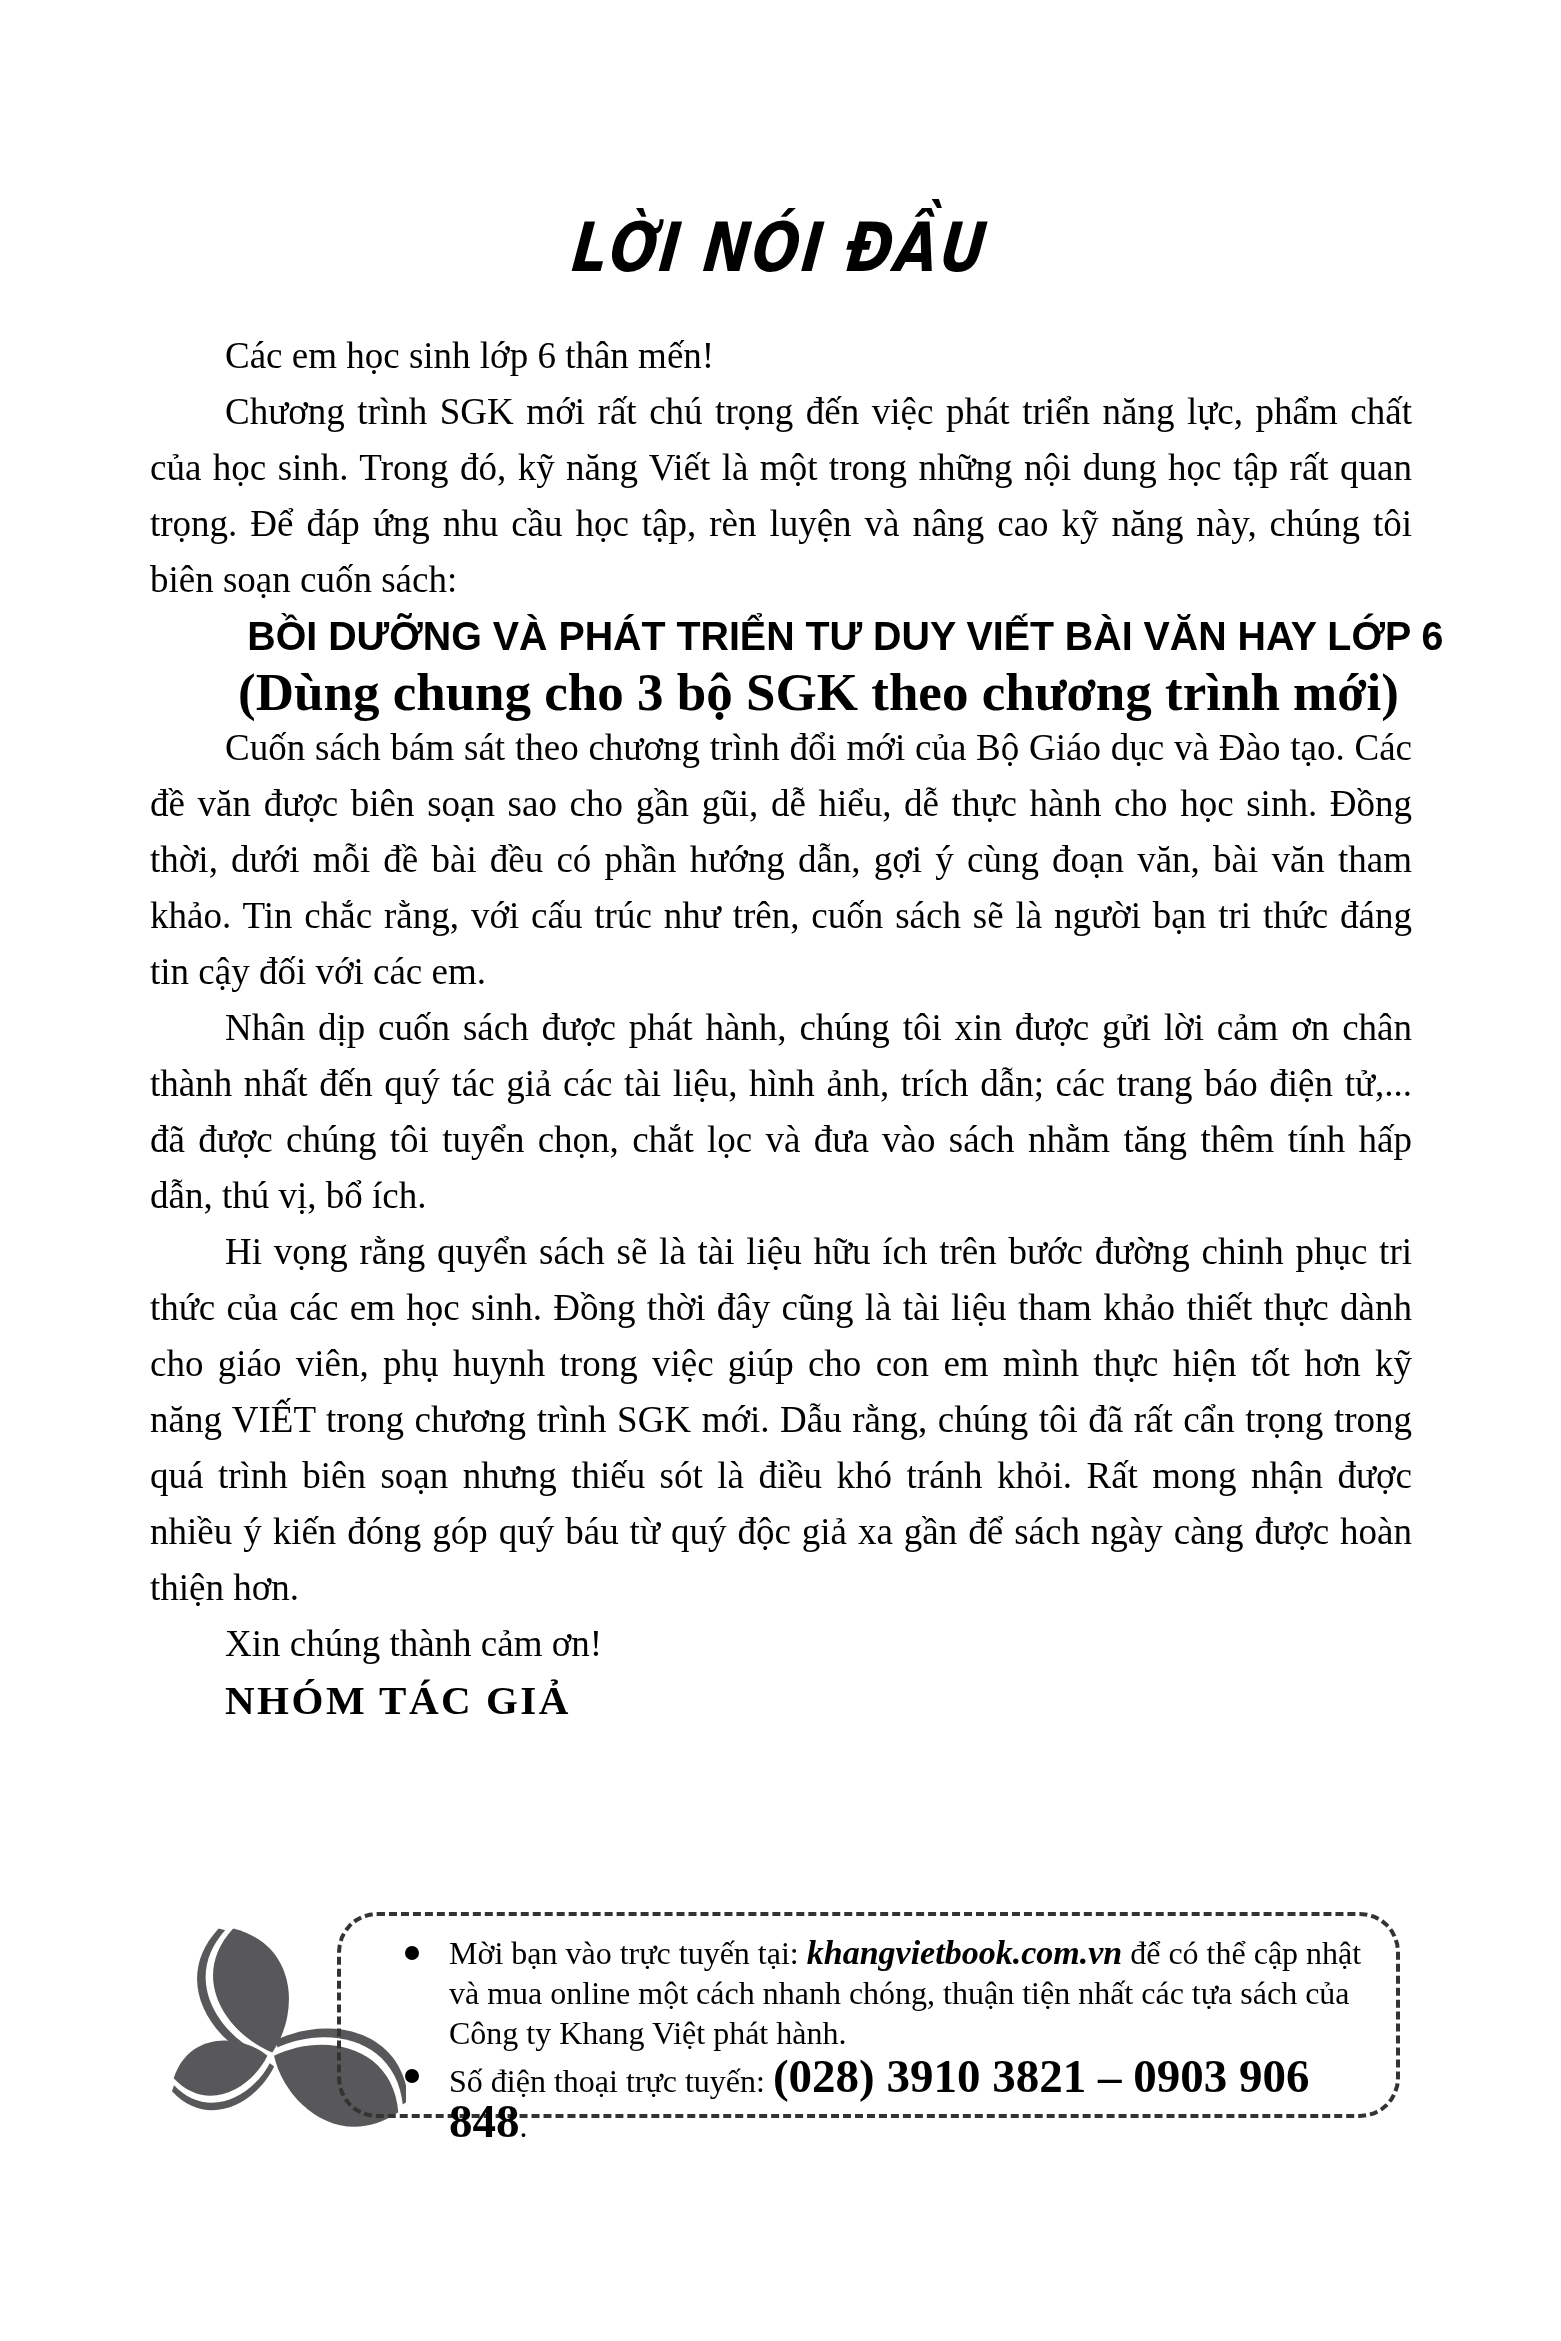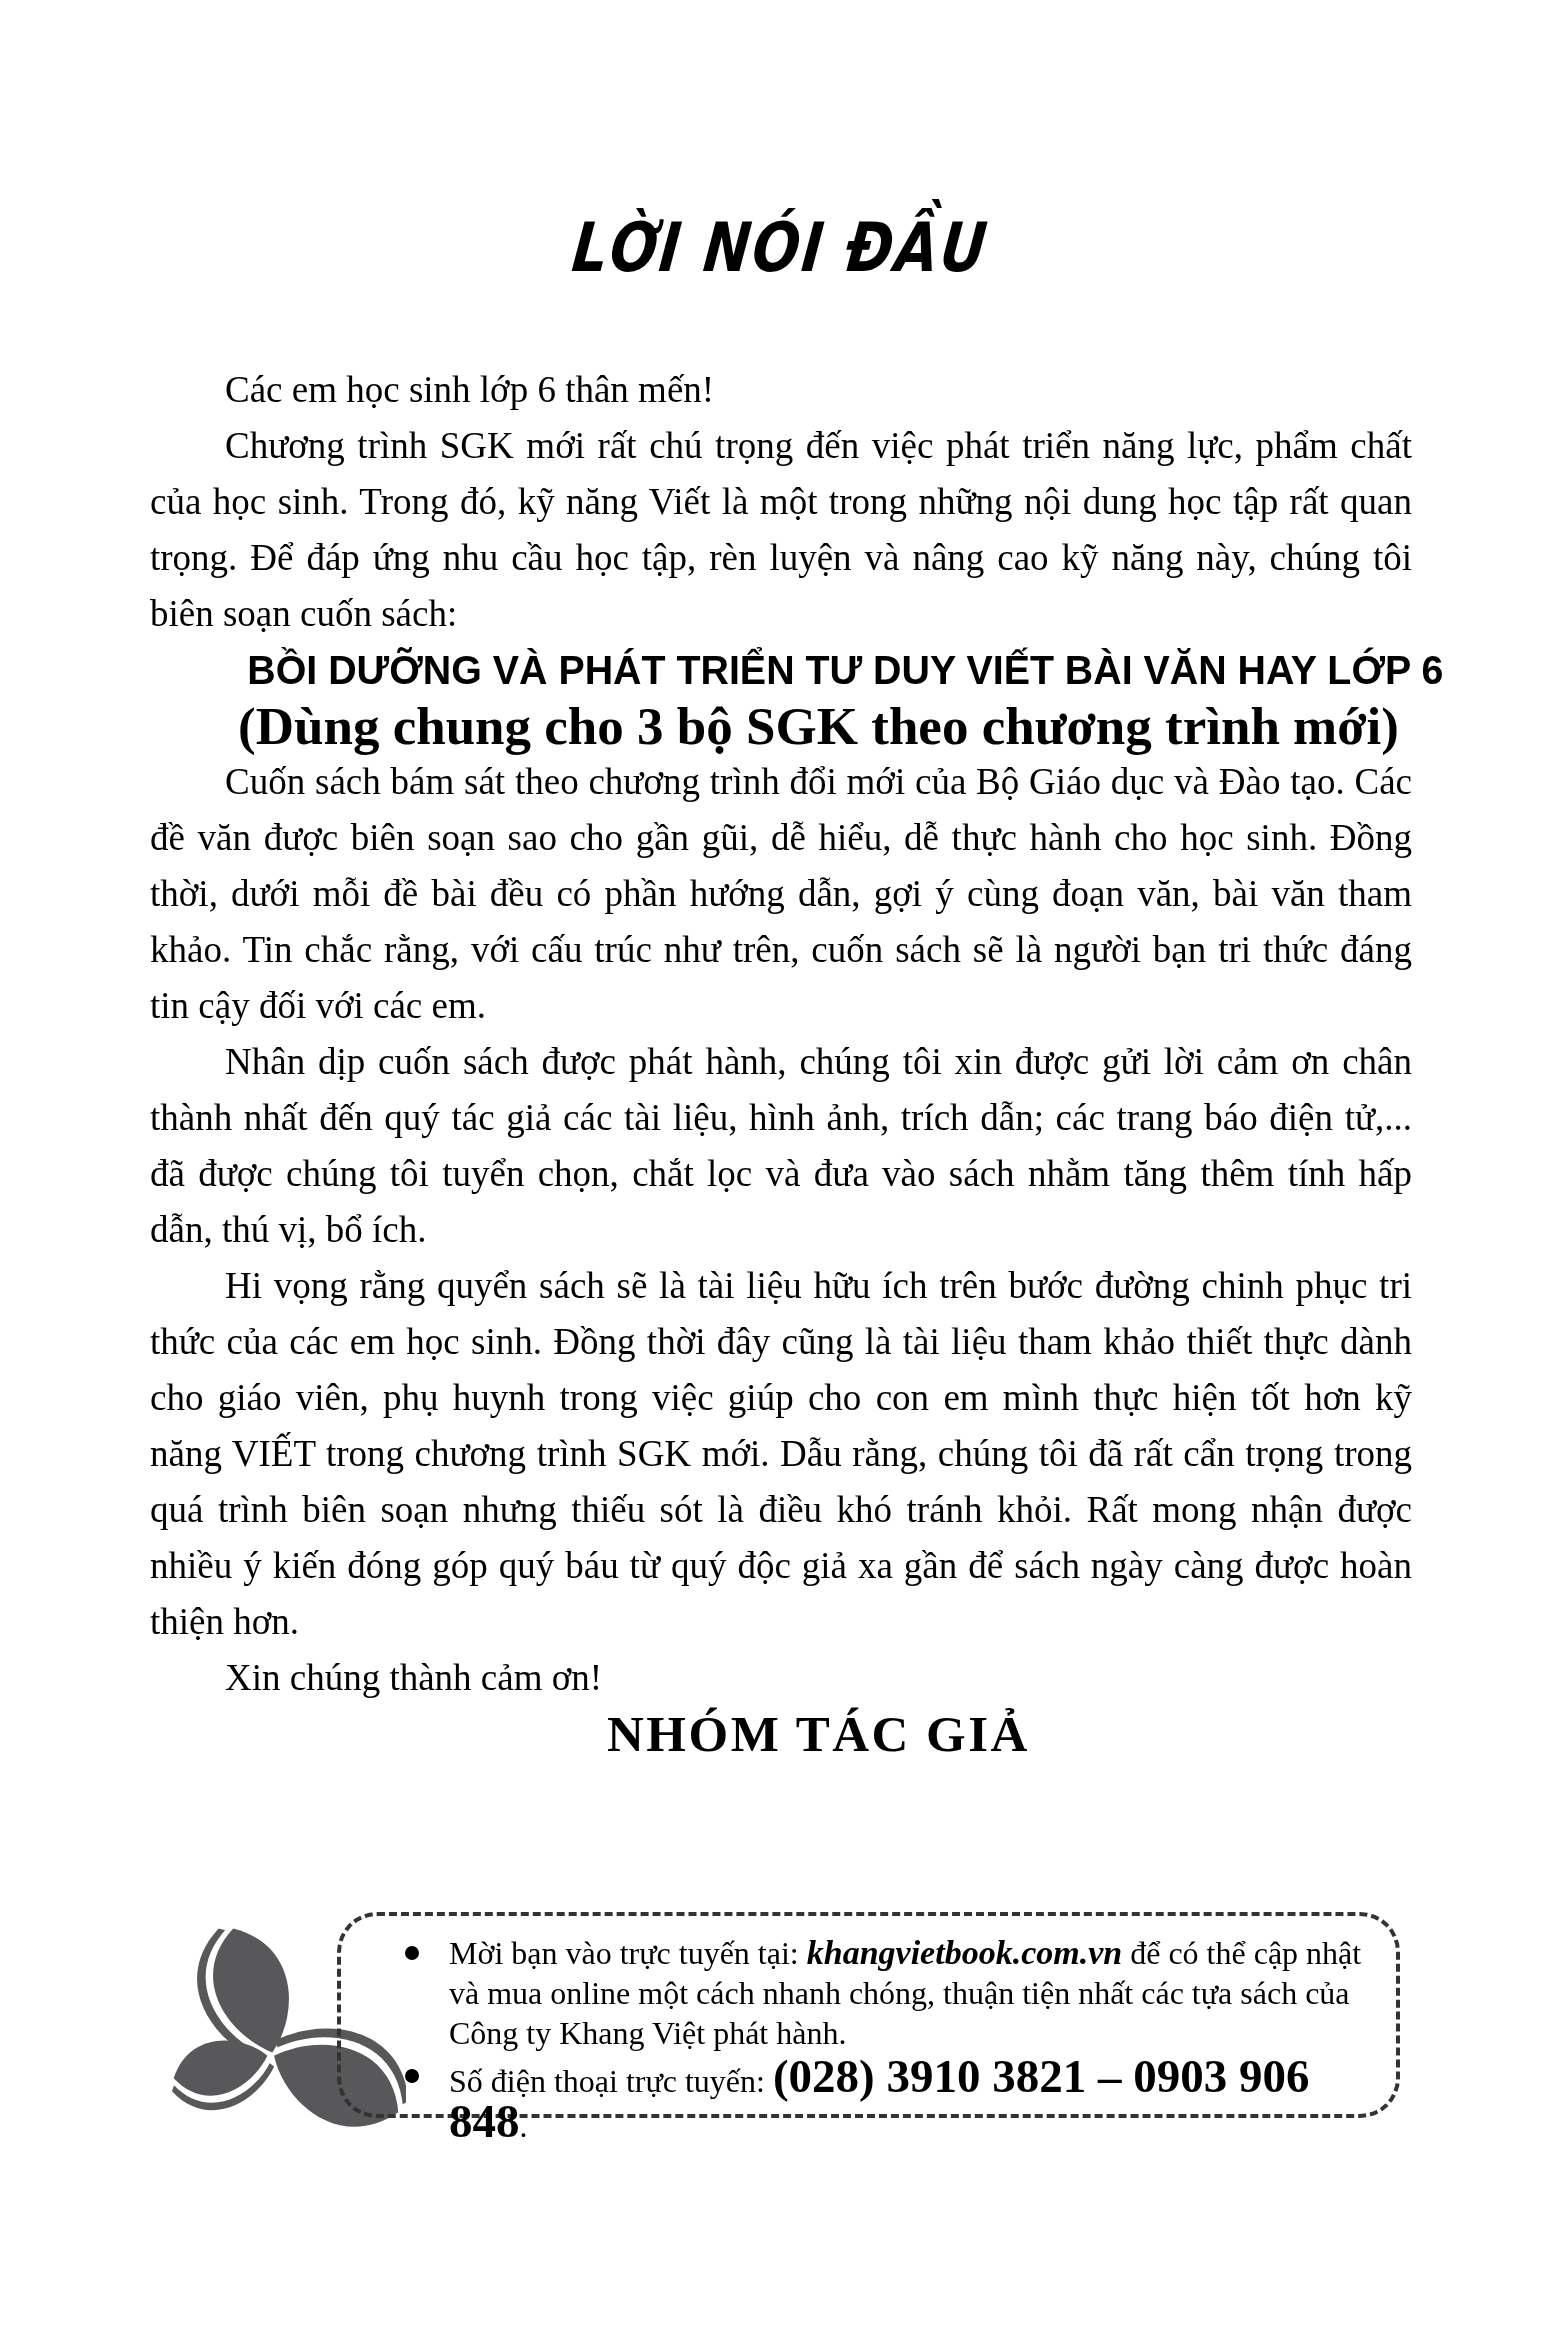--- a/index.html
+++ b/index.html
@@ -17,42 +17,42 @@
     text-align:center;
     font-family:"DejaVu Sans","Liberation Sans",sans-serif;
     font-style:italic;font-weight:800;
     font-size:68px;letter-spacing:2.5px;
     transform:scaleX(.82) skewX(-7deg);
     transform-origin:center;
     white-space:nowrap;
   }
   
   .content{
-    position:absolute;left:150px;top:362px;width:1262px;
+    position:absolute;left:150px;top:328px;width:1262px;
     font-size:37px;line-height:56px;
     text-align:justify;
   }
   .content p{margin:0;text-indent:75px;}
   .book-title{
     margin:25px 0 0 0;
     text-indent:0;text-align:center;
     font-family:"Liberation Sans","DejaVu Sans",sans-serif;
     font-weight:bold;font-size:41px;line-height:56px;
     transform:scaleX(.96);transform-origin:center;
     white-space:nowrap;
   }
   .book-subtitle{
     margin:0 0 10px 0;
     text-indent:0;text-align:center;
     font-weight:bold;font-size:53px;line-height:56px;
   }
   .signature{
     margin-top:1.7px;
-    text-indent:0;text-align:center;
-    font-weight:bold;font-size:51px;letter-spacing:2.5px;
+    text-indent:0;text-align:left;
+    font-weight:bold;font-size:41px;letter-spacing:2.5px;
   }
   
   .promo-box{
     position:absolute;left:337px;top:1912px;
     width:1055px;height:198px;
     border:4.1px dashed #333;
     border-radius:40px;
     box-sizing:content-box;
     font-size:32px;line-height:40px;
   }

